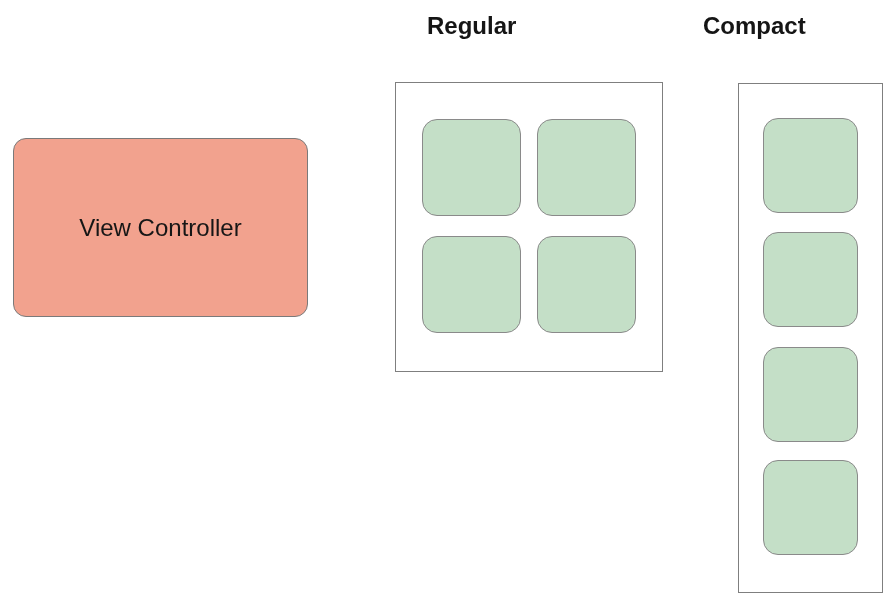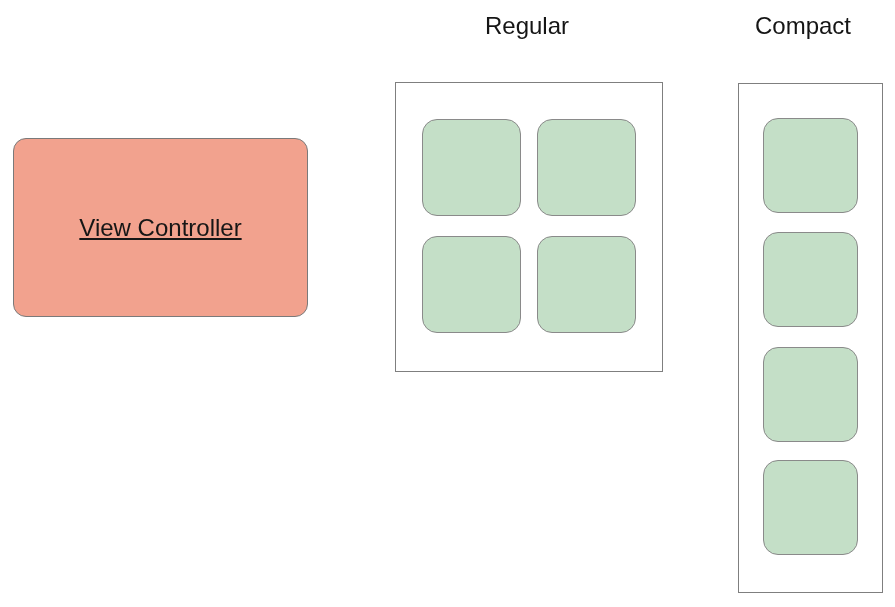--- a/index.html
+++ b/index.html
@@ -12,24 +12,24 @@
     position: relative;
     width: 895px;
     height: 607px;
     background: #ffffff;
     overflow: hidden;
   }
   .col-label {
     position: absolute;
     top: 12px;
     width: 200px;
-    text-align: center;
     font-size: 24px;
     line-height: 28px;
     color: #151515;
+    font-weight: bold;
   }
   .label-regular { left: 427px; }
   .label-compact { left: 703px; }
 
   .vc-box {
     position: absolute;
     left: 13px;
     top: 138px;
     width: 295px;
     height: 179px;
@@ -37,21 +37,20 @@
     border: 1px solid #7a7a7a;
     border-radius: 13px;
     box-sizing: border-box;
     display: flex;
     align-items: center;
     justify-content: center;
   }
   .vc-box .vc-label {
     font-size: 24px;
     color: #161616;
-    text-decoration: underline;
   }
 
   .container-frame {
     position: absolute;
     background: #ffffff;
     border: 1px solid #7f7f7f;
     box-sizing: border-box;
   }
   .frame-regular {
     left: 395px;

